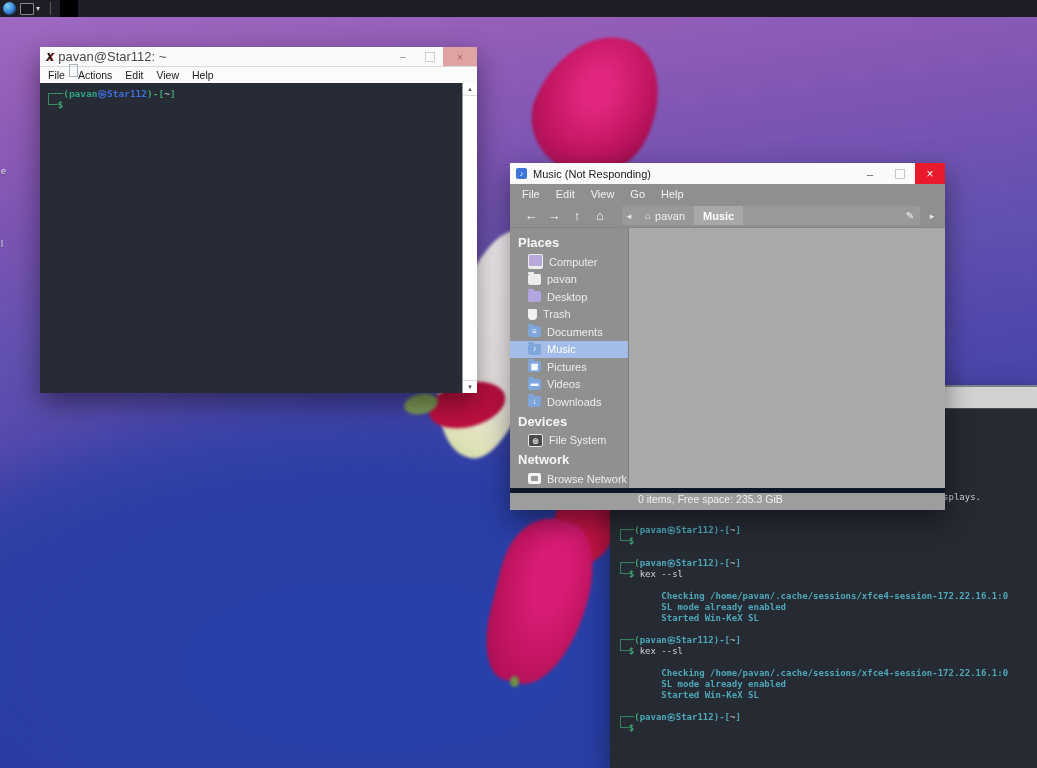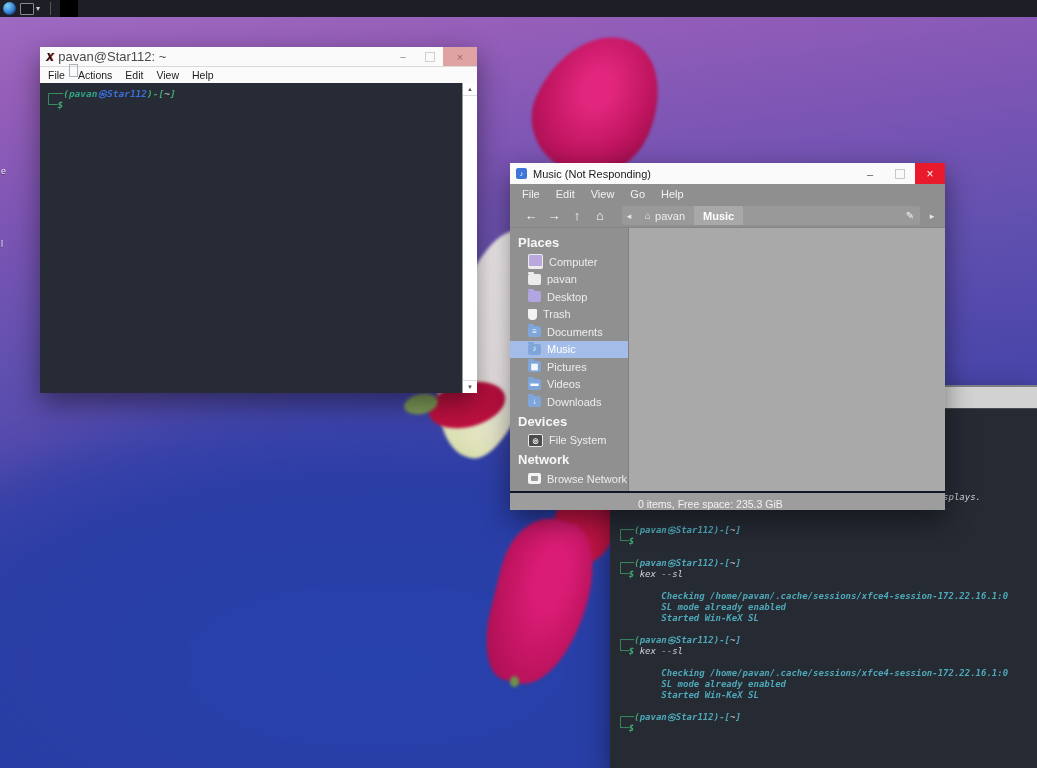--- a/index.html
+++ b/index.html
@@ -75,21 +75,21 @@
     padding:5px 0 0 6px;font-family:"DejaVu Sans Mono",monospace;font-size:9.5px;line-height:11px;}
   #xterm-cursor{position:absolute;left:29px;top:17px;width:7px;height:11px;
     border:1px solid #a8b2bc;}
   #xterm-scrollbar{position:absolute;right:0;top:36px;width:14px;bottom:0;background:#ffffff;
     border-left:1px solid #9a9a9a;}
   .sb-arrow{position:absolute;left:0;width:14px;height:12px;display:flex;align-items:center;
     justify-content:center;font-size:6px;color:#555;border-bottom:1px solid #ddd;}
   .sb-arrow.down{bottom:0;top:auto;border-top:1px solid #ddd;border-bottom:none;}
 
   
-  .tline{white-space:pre;font-style:italic;}
+  .tline{white-space:pre;}
   .seg-g{color:var(--term_green);font-weight:bold;}
   .seg-c{color:var(--term_cyan);font-weight:bold;}
   .seg-t{color:var(--term_teal);font-weight:bold;}
   .seg-b{color:var(--term_blue);font-weight:bold;}
   .seg-w{color:var(--term_fg);}
 
   
   #kexterm{left:610px;top:385px;width:427px;height:383px;background:var(--kex_bg);
     border-top:2px solid #7f7f88;}
   #kexterm-header{height:21px;background:#d2d2d2;border-bottom:1px solid #4a4a52;}
@@ -141,22 +141,22 @@
   .kind-folder-blue::before,.kind-folder-light::before,.kind-folder-purple::before{
     content:"";position:absolute;top:-2px;left:0;width:6px;height:2px;
     border-radius:1px 1px 0 0;background:inherit;}
   .kind-computer{background:#b9a8dc;border:1px solid #ececec;border-bottom:3px solid #ececec;}
   .kind-trash{background:#f2f2f2;width:9px;border-radius:1px 1px 4px 4px;}
   .kind-drive{background:#4b4b4b;border:1px solid #e8e8e8;}
   .kind-drive .glyph{font-size:7px;}
   .kind-network{background:#f4f4f4;}
   .kind-network::after{content:"";width:7px;height:5px;background:#9a9a9a;border-radius:1px;}
   #fm-main{flex:1;background:var(--fm_main);}
-  #fm-statusbar{height:17px;background:var(--fm_status);border-top:2px solid #0f172a;
-    display:flex;align-items:flex-end;padding-left:128px;flex:none;}
+  #fm-statusbar{height:17px;background:var(--fm_status);border-top:5px solid #0f172a;
+    display:flex;align-items:flex-start;padding-left:128px;flex:none;}
   #fm-status-text{font-size:10.5px;color:#f2f2f2;}
 </style>
 </head>
 <body>
 
 <div id="wallpaper" class="abs">
   <div id="blue-blob" class="abs"></div>
   <div id="petal-top" class="abs petal"></div>
   <div id="petal-white" class="abs petal"></div>
   <div id="petal-red-left" class="abs petal"></div>

